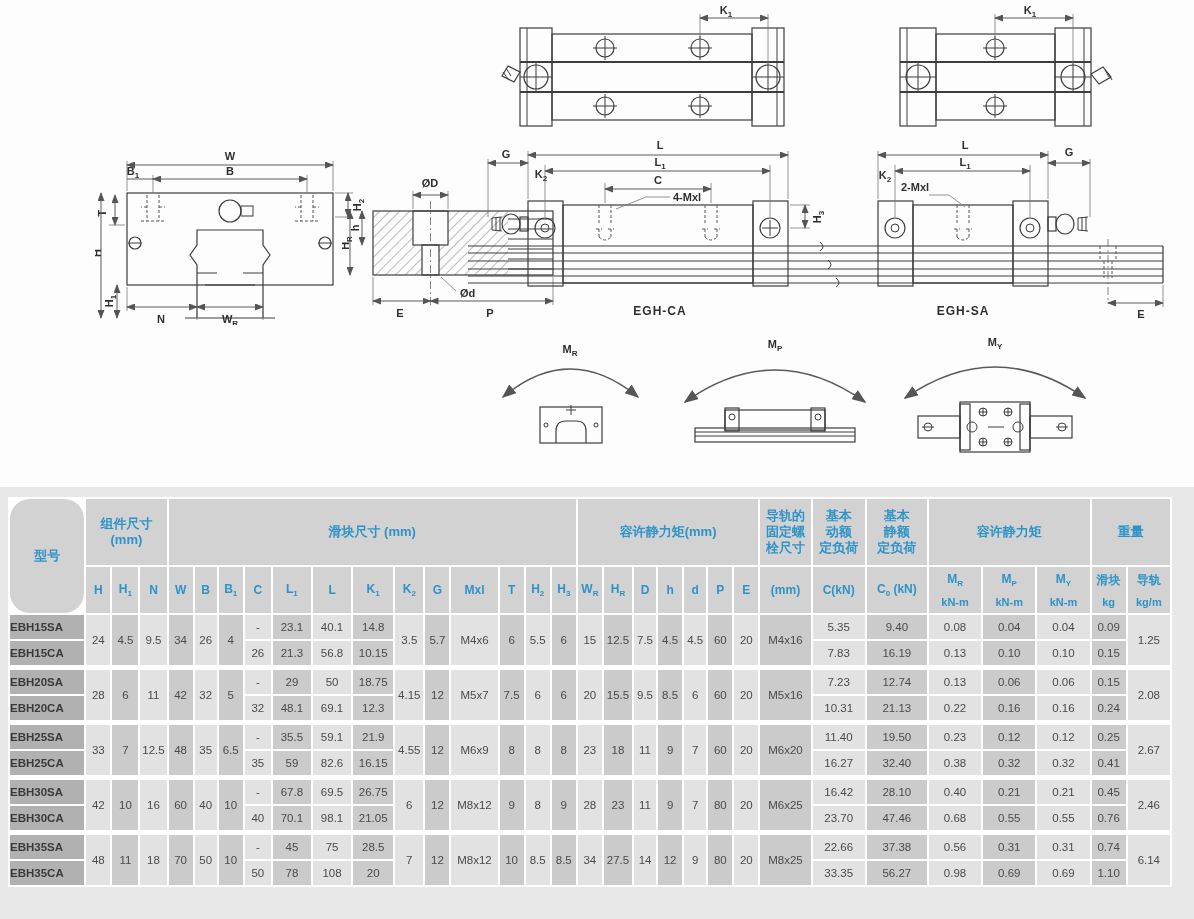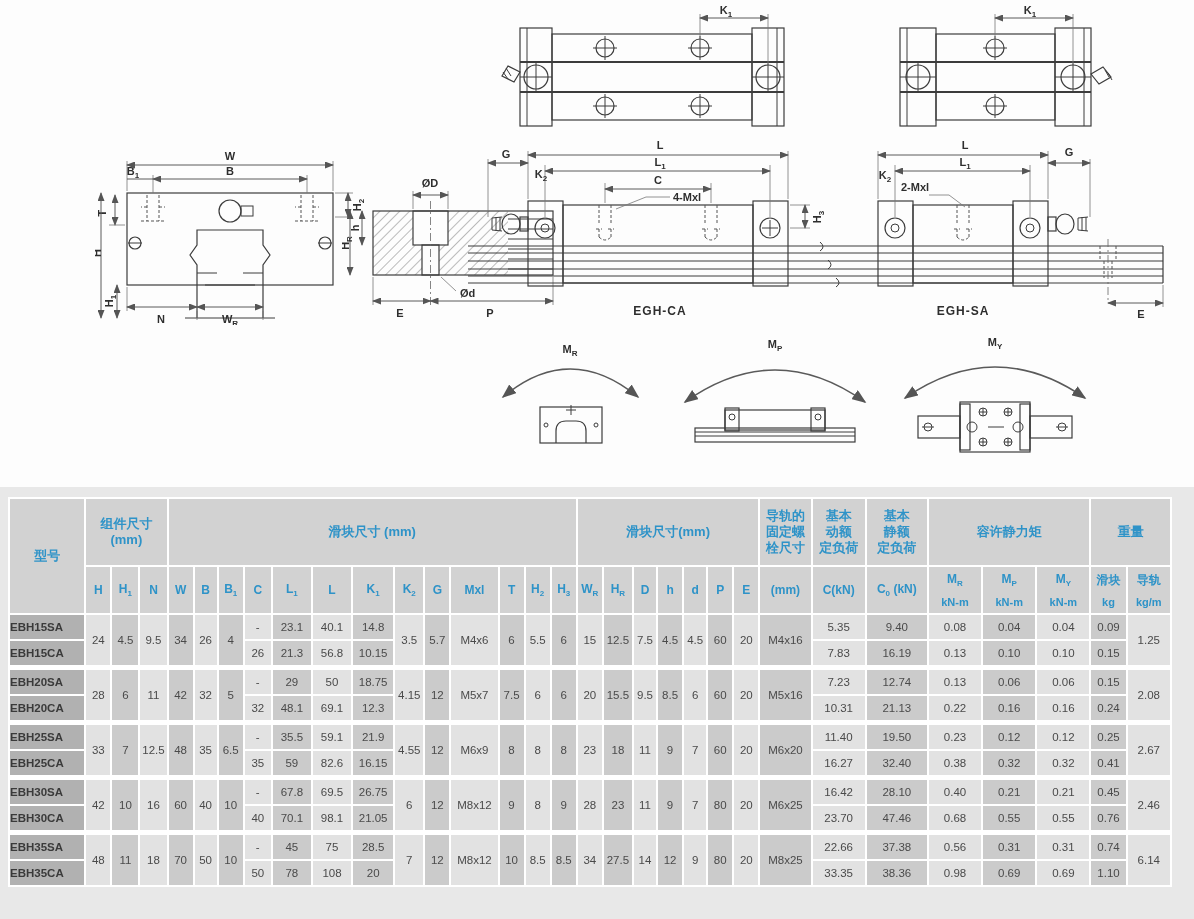--- a/index.html
+++ b/index.html
@@ -23,21 +23,21 @@
                  padding:10px 8px 0 8px;}
   table.tbl{border-collapse:separate;border-spacing:2px;table-layout:fixed;width:1164px;
             background:#fff;}
   .tbl td{background:#e2e2e2;font-size:11.5px;color:#4a4a4a;text-align:center;
           vertical-align:middle;padding:0;overflow:hidden;}
   .tbl td.b{background:#cbcbcb;}
   .tbl tr.hd td{background:#d2d2d2;color:#2e93c8;font-weight:bold;font-size:13px;}
   .tbl tr.hd.sub td{font-size:12px;height:46px;}
   .tbl tr.hd td.wrapc{white-space:pre-line;line-height:1.25;}
   .tbl tr.grp td{height:66px;}
-  .tbl td.model-h{font-size:13px;}
+  .tbl td.model-h{font-size:13px;border-radius:20px;}
   .tbl td.model{background:#b1b1b1;color:#3a3a3a;font-weight:bold;text-align:left;
                 }
   .tbl tbody td{height:24px;}
   .tbl tr.sp td{background:#fff;height:1px;padding:0;}
   .u{font-size:11px;margin-top:7px;}
   sub{font-size:8px;}
   .note{font-size:14px;font-weight:bold;color:#3f3f3f;padding:10px 4px 0 6px;}
 </style>
 </head>
 <body>
@@ -382,21 +382,21 @@
           <col style="width:52px">
           <col style="width:34px">
           <col style="width:42px">
       </colgroup>
       <thead>
         <tr class="hd grp">
           <td class="model-h" rowspan="2">型号</td>
           <td colspan="3" class="wrapc">组件尺寸
 (mm)</td>
           <td colspan="13">滑块尺寸 (mm)</td>
-          <td colspan="7">滑块尺寸(mm)</td>
+          <td colspan="7">容许静力矩(mm)</td>
           <td class="wrapc">导轨的
 固定螺
 栓尺寸</td>
           <td class="wrapc">基本
 动额
 定负荷</td>
           <td class="wrapc">基本
 静额
 定负荷</td>
           <td colspan="3">容许静力矩</td>
@@ -691,21 +691,21 @@
           <td class="b">0.74</td>
           <td class="a" rowspan="2">6.14</td>
         </tr>
         <tr>
           <td class="model">EBH35CA</td>
           <td class="a">50</td>
           <td class="b">78</td>
           <td class="a">108</td>
           <td class="b">20</td>
           <td class="a">33.35</td>
-          <td class="b">38.36</td>
+          <td class="b">56.27</td>
           <td class="a">0.98</td>
           <td class="b">0.69</td>
           <td class="a">0.69</td>
           <td class="b">1.10</td>
         </tr>
       </tbody>
     </table>
   </div>
 </div>
 

